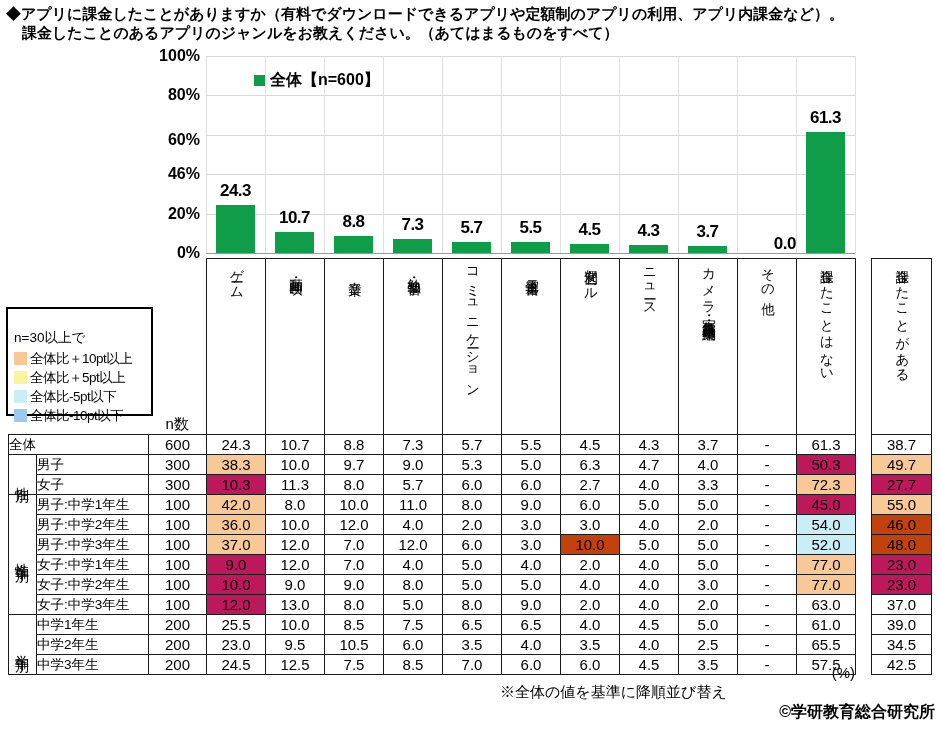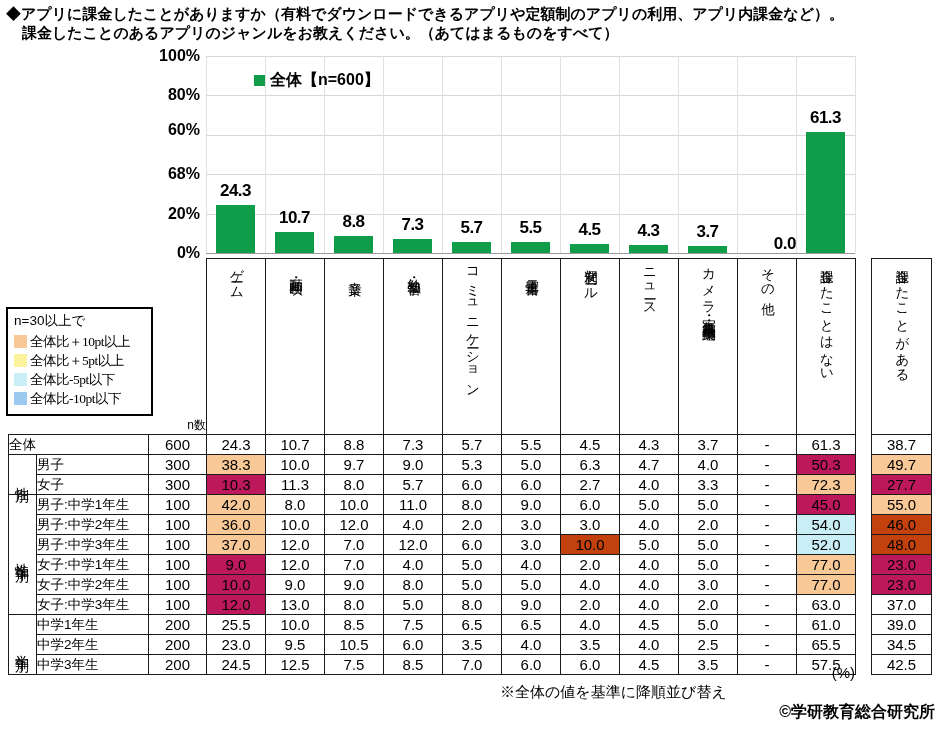--- a/index.html
+++ b/index.html
@@ -16,36 +16,36 @@
   .gl-h{position:absolute;left:0;width:649px;height:1px;background:#d9d9d9;}
   .gl-h.axis{background:#9a9a9a;}
   .gl-v{position:absolute;top:0;height:197px;width:1px;background:#e0e0e0;}
   .bar{position:absolute;bottom:0;}
   .bar-label{position:absolute;width:59px;text-align:center;font-weight:bold;font-size:17px;letter-spacing:-0.5px;}
   #chart-legend{position:absolute;left:254px;top:70px;display:flex;align-items:center;gap:5px;}
   #legend-swatch{width:11px;height:11px;display:inline-block;}
   #legend-text{font-weight:bold;font-size:16px;}
   
   #color-legend{position:absolute;left:6px;top:307px;width:147px;height:109px;border:2px solid #000;
-                box-sizing:border-box;padding:3px 4px 0 6px;font-size:13.5px;}
+                box-sizing:border-box;padding:20px 4px 0 6px;font-size:13.5px;}
   #color-legend-title{margin-bottom:2px;}
-  .cl-row{display:flex;align-items:center;gap:3px;height:19px;font-family:Liberation Serif, serif;}
+  .cl-row{display:flex;align-items:center;gap:3px;height:19px;}
   .cl-sw{width:13px;height:13px;flex:0 0 13px;}
   .cl-tx{white-space:nowrap;letter-spacing:-0.5px;}
   
   #data-table{position:absolute;left:8px;top:258px;border-collapse:collapse;table-layout:fixed;width:923px;}
   #data-table td,#data-table th{border:1px solid #1a1a1a;padding:0;font-weight:normal;box-sizing:border-box;}
   #data-table .nb{border:none;}
   #data-table .sp{border:none;background:transparent;}
   #data-table tr.hdr{height:176px;}
   #data-table tr.dr{height:19px;}
   .genre{vertical-align:top;text-align:center;padding-top:5px;background:#fff;}
   .genre span{writing-mode:vertical-rl;text-orientation:upright;display:inline-block;
               max-height:166px;line-height:1.25;font-size:13.5px;letter-spacing:1px;}
-  .nlab{vertical-align:bottom;text-align:right;font-size:12px;padding-bottom:1px;}
+  .nlab{vertical-align:bottom;text-align:center;font-size:15px;padding-bottom:1px;}
   .grouplab{text-align:center;vertical-align:middle;}
   .grouplab span{writing-mode:vertical-rl;text-orientation:upright;font-size:14px;line-height:1;letter-spacing:2px;}
   .rowlab{text-align:left;font-size:13.5px;white-space:nowrap;}
   .num{text-align:center;font-size:15px;line-height:19px;}
   .hl-o{background:#f8c996;}
   .hl-y{background:#c2410c;}
   .hl-c{background:#c9eef6;}
   .hl-b{background:#be185d;}
   
   #pct{position:absolute;left:655px;top:664px;width:200px;text-align:right;font-size:15px;}
@@ -56,22 +56,22 @@
 <body>
 
 <div id="app">
 
   <div class="title-line" id="t1">◆アプリに課金したことがありますか（有料でダウンロードできるアプリや定額制のアプリの利用、アプリ内課金など）。</div>
   <div class="title-line" id="t2">課金したことのあるアプリのジャンルをお教えください。（あてはまるものをすべて）</div>
 
   <div id="y-axis">
       <div class="ytick" style="top: 0px;">100%</div>
       <div class="ytick" style="top: 39.4px;">80%</div>
-      <div class="ytick" style="top: 74px; margin-left: 16px;">60%</div>
-      <div class="ytick" style="top: 118.2px;">68%</div>
+      <div class="ytick" style="top: 84px; margin-left: 16px;">60%</div>
+      <div class="ytick" style="top: 118.2px;">46%</div>
       <div class="ytick" style="top: 157.6px;">20%</div>
       <div class="ytick" style="top: 197px;">0%</div>
     </div>
   <div id="plot-area">
       <div class="gl-h axis" style="top: 197px;"></div>
       <div class="gl-h" style="top: 157.6px;"></div>
       <div class="gl-h" style="top: 118.2px;"></div>
       <div class="gl-h" style="top: 78.8px;"></div>
       <div class="gl-h" style="top: 39.4px;"></div>
       <div class="gl-h" style="top: 0px;"></div>

